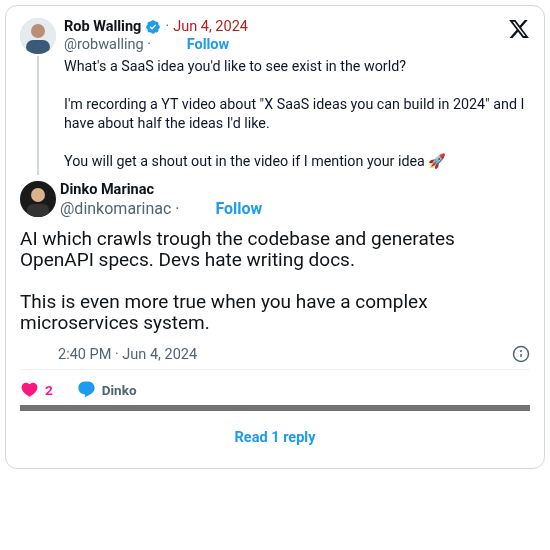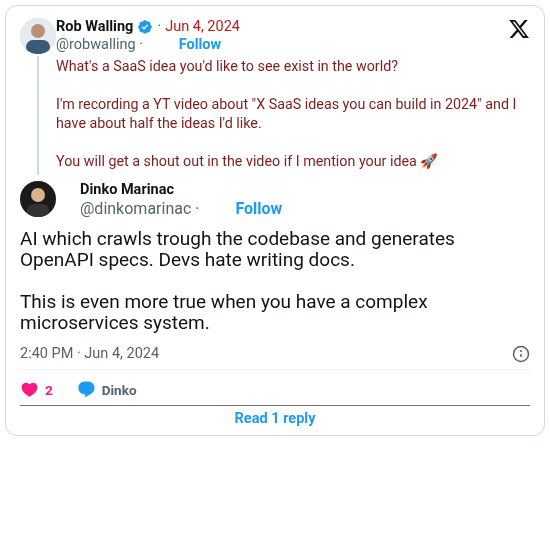--- a/index.html
+++ b/index.html
@@ -12,20 +12,21 @@
     padding: 5px;
   }
   .card {
     border: 1px solid #cfd9de;
     border-radius: 12px;
     padding: 12px 14px 4px 14px;
     position: relative;
   }
   .quoted {
     display: flex;
+    gap: 8px;
   }
   .avatar-col {
     display: flex;
     flex-direction: column;
     align-items: center;
     width: 36px;
   }
   .avatar {
     width: 36px;
     height: 36px;
@@ -59,50 +60,52 @@
     font-size: 14.5px;
     color: #536471;
     margin-top: 0px;
   }
   .follow { color: #1d9bf0; font-weight: 700; padding-left: 32px; }
   .q-text {
     font-size: 14.3px;
     line-height: 19px;
     margin-top: 4px;
     white-space: pre-line;
-    color: #7f1d1d;
+    color: #0f172a;
   }
   .x-logo {
     position: absolute;
     top: 12px;
     right: 14px;
     width: 22px;
     height: 22px;
     color: #0f1419;
   }
   .reply {
     display: flex;
-    gap: 24px;
+    gap: 4px;
     margin-top: 10px;
   }
   .r-hdr .name { font-size: 14.5px; }
   .r-hdr .handle-row { font-size: 16px; }
   .main-text {
     font-size: 19px;
     line-height: 21px;
     margin-top: 10px;
     white-space: pre-line;
     color: #0f1419;
   }
   .timestamp {
     color: #536471;
     font-size: 14.5px;
     margin-top: 12px;
     display: flex;
+    align-items: center;
     justify-content: space-between;
+    margin-left: 38px;
   }
   .info-ic { width: 18px; height: 18px; color: #536471; }
   .actions {
     display: flex;
     align-items: center;
     gap: 24px;
     padding: 10px 0 6px 0;
     margin-top: 6px;
     border-top: 1px solid #eff3f4;
   }
@@ -113,23 +116,23 @@
     font-size: 13.5px;
     font-weight: 700;
     color: #536471;
     cursor: pointer;
   }
   .act svg { width: 19px; height: 19px; }
   .act.liked svg { color: #f91880; }
   .act.liked .cnt { color: #f91880; }
   .reply-ic { color: #1d9bf0; }
   .read-more {
-    border-top: 1px solid #737373;
+    border-top: 6px solid #737373;
     text-align: center;
-    padding: 4px 0;
+    padding: 18px 0;
     color: #1d9bf0;
     font-weight: 700;
     font-size: 14.5px;
     cursor: pointer;
   }
 </style>
 </head>
 <body>
 
 <div class="card">

